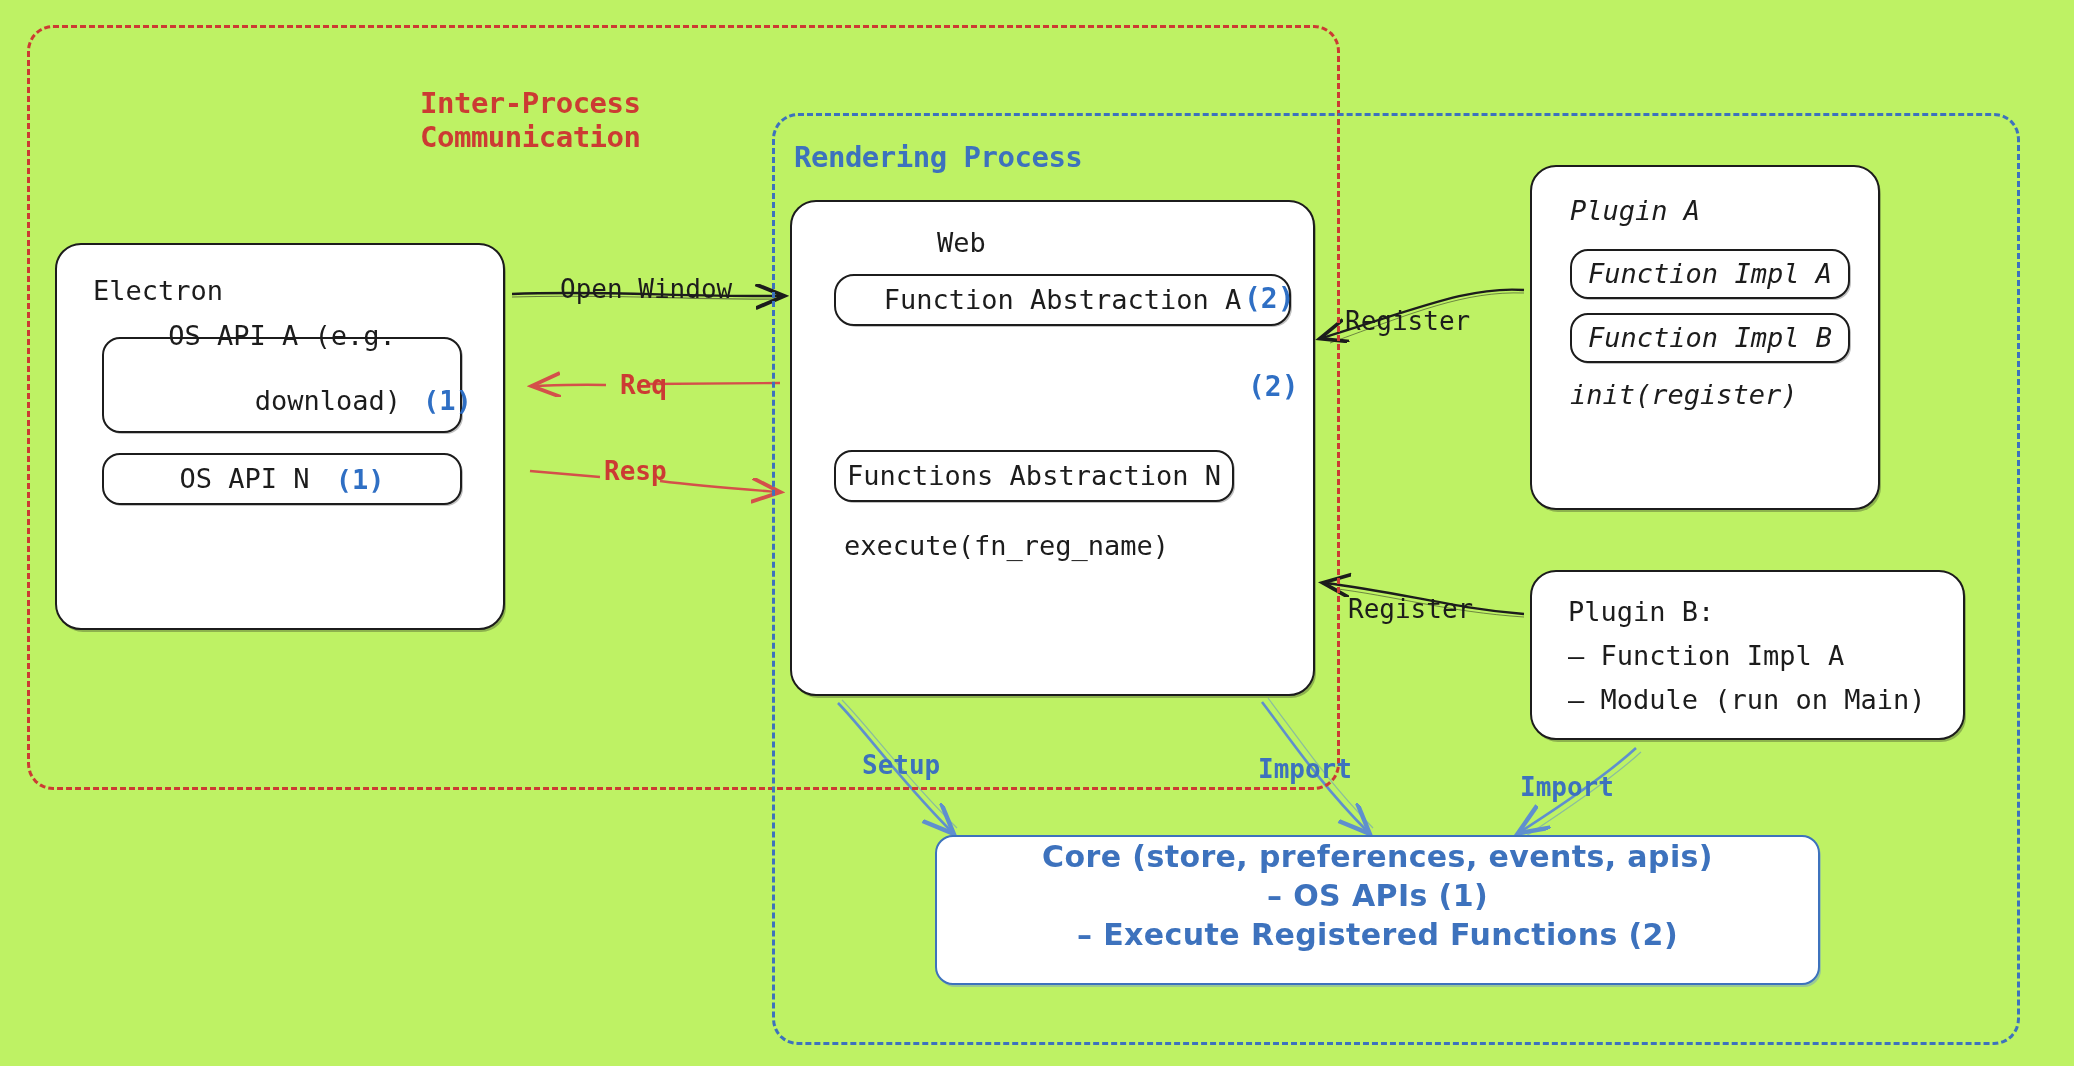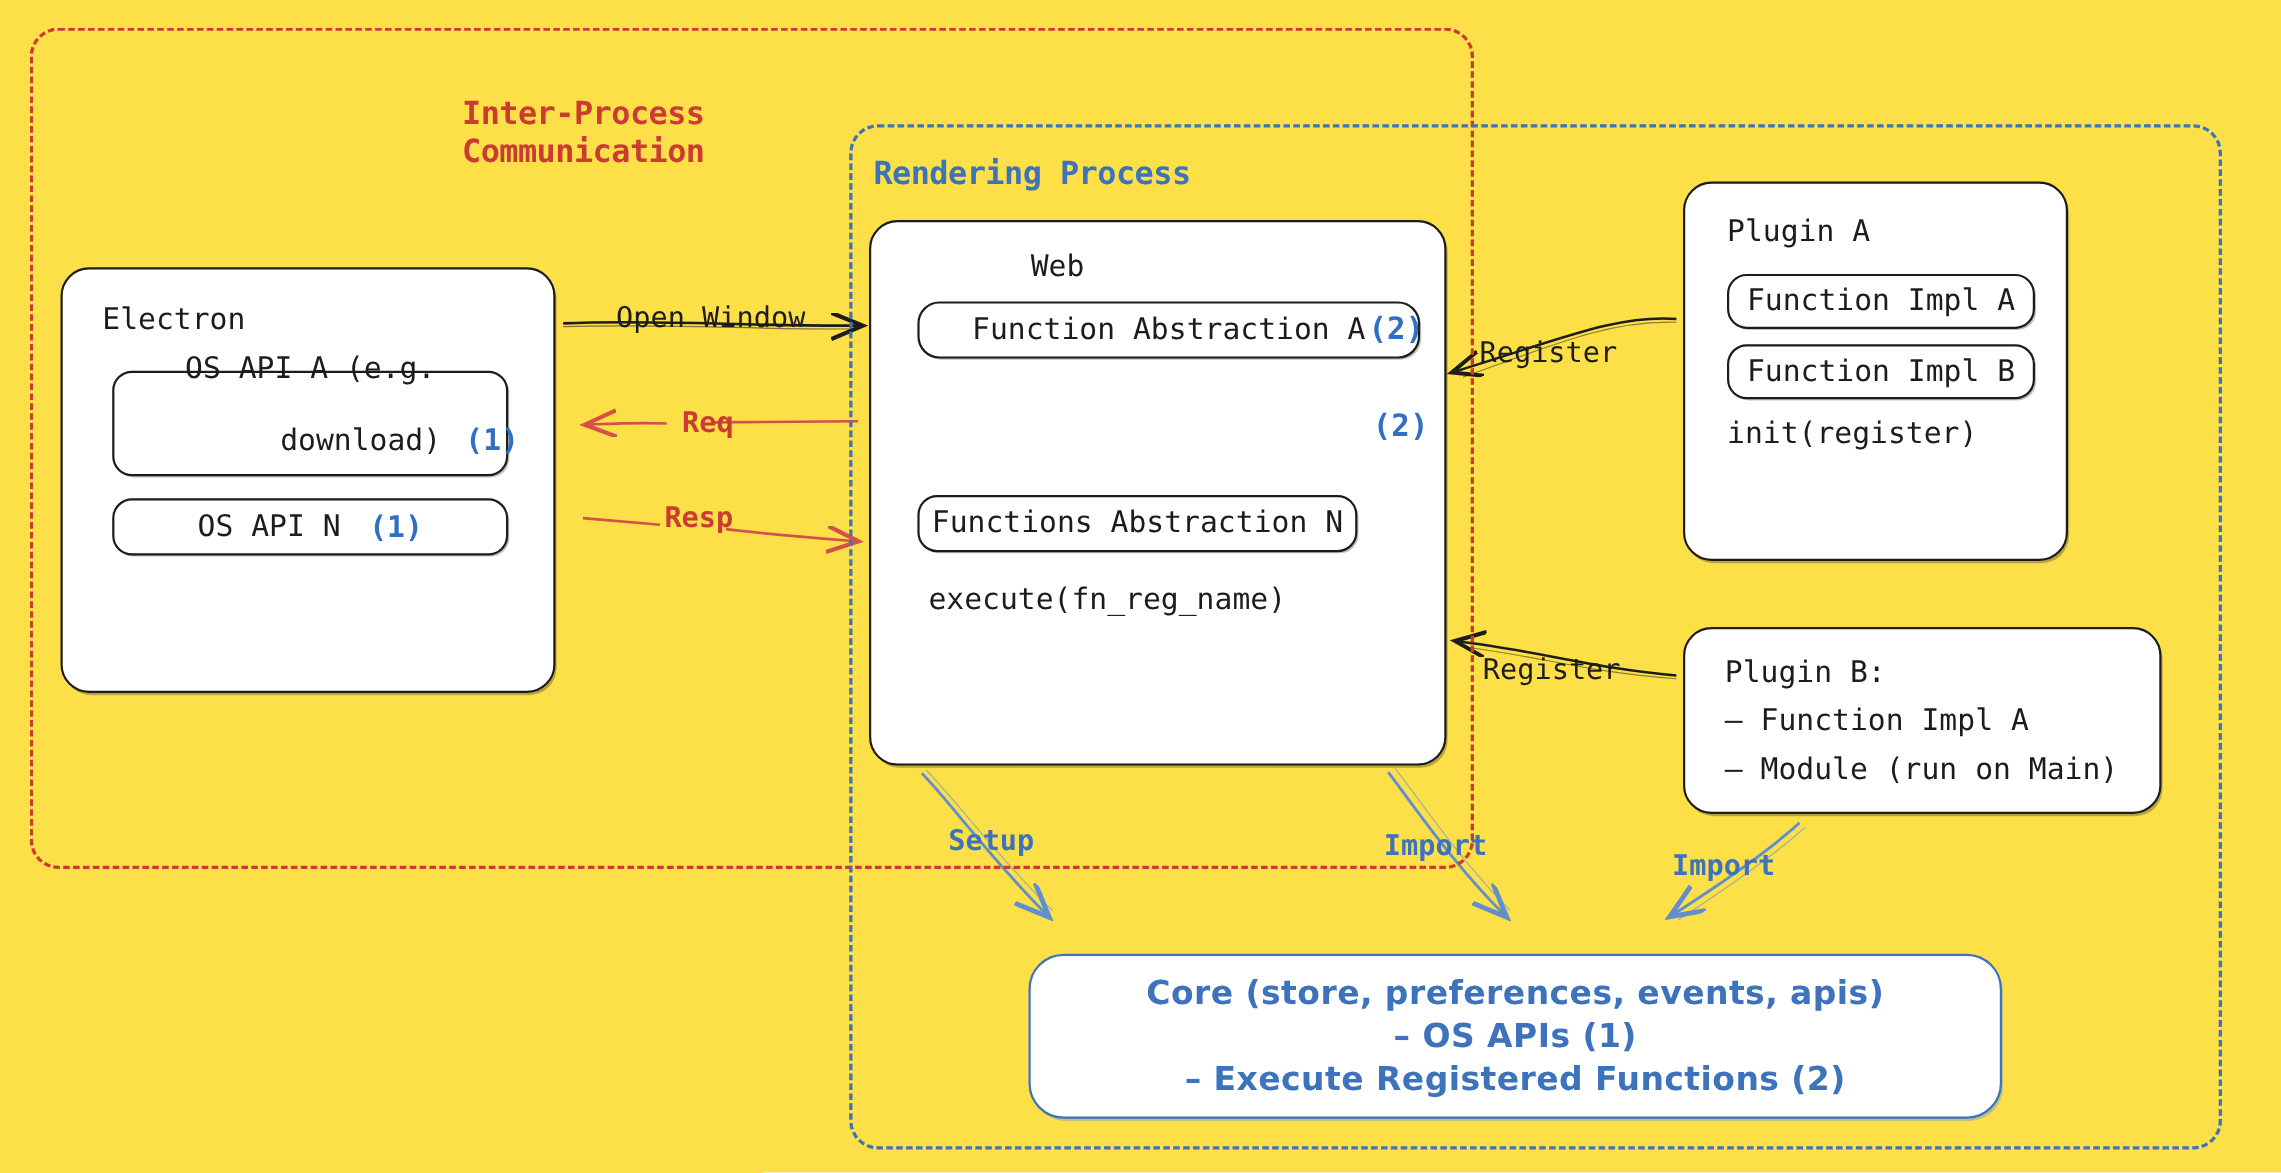--- a/index.html
+++ b/index.html
@@ -4,21 +4,21 @@
 <style>
   html, body {
     margin: 0;
     padding: 0;
     background: #ffffff;
   }
   #canvas {
     position: relative;
     width: 2074px;
     height: 1066px;
-    background: #fde047;
+    background: #bef264;
     overflow: hidden;
     font-family: "DejaVu Sans Mono", "Liberation Mono", monospace;
   }
 
   
   .abs { position: absolute; box-sizing: border-box; }
 
   
   .group-dashed {
     border-style: dashed;
@@ -100,28 +100,26 @@
     line-height: 1.18;
     text-align: right;
   }
   .edge-black { color: #1c1c1c; }
   .edge-red   { color: #cc3b33; font-weight: 600; }
   .edge-blue  { color: #3d72bd; font-weight: 600; }
 
   
   .node-core {
     border: 2.6px solid #3d72bd;
-    border-radius: 32px;
+    border-radius: 18px;
     background: #ffffff;
     box-shadow: 2px 3px 0 -1px rgba(110,150,205,0.45);
     display: flex;
     flex-direction: column;
     align-items: center;
-    justify-content: center;
-    margin-top: 32px;
   }
   .core-line {
     color: #3d72bd;
     font-family: "DejaVu Sans", "Liberation Sans", sans-serif;
     font-weight: 700;
     font-size: 30px;
     line-height: 1.3;
     letter-spacing: 0.4px;
     white-space: pre;
   }
@@ -228,21 +226,21 @@
 
     <div class="marker" style="left:456px; top:168px;">(2)</div>
 
     <div class="abs node-inner" style="left:42px; top:248px; width:400px; height:52px;">
       <span class="node-text">Functions Abstraction N</span>
     </div>
 
     <div class="node-title" style="left:52px; top:328px;">execute(fn_reg_name)</div>
   </div>
 
-  <div class="abs node" style="left:1530px; top:165px; width:350px; height:345px;">
+  <div class="abs node" style="left:1530px; top:165px; width:350px; height:345px;font-style:italic;">
     <div class="node-title" style="left:38px; top:28px;">Plugin A</div>
 
     <div class="abs node-inner" style="left:38px; top:82px; width:280px; height:50px;">
       <span class="node-text">Function Impl A</span>
     </div>
     <div class="abs node-inner" style="left:38px; top:146px; width:280px; height:50px;">
       <span class="node-text">Function Impl B</span>
     </div>
 
     <div class="node-title" style="left:38px; top:212px;">init(register)</div>

